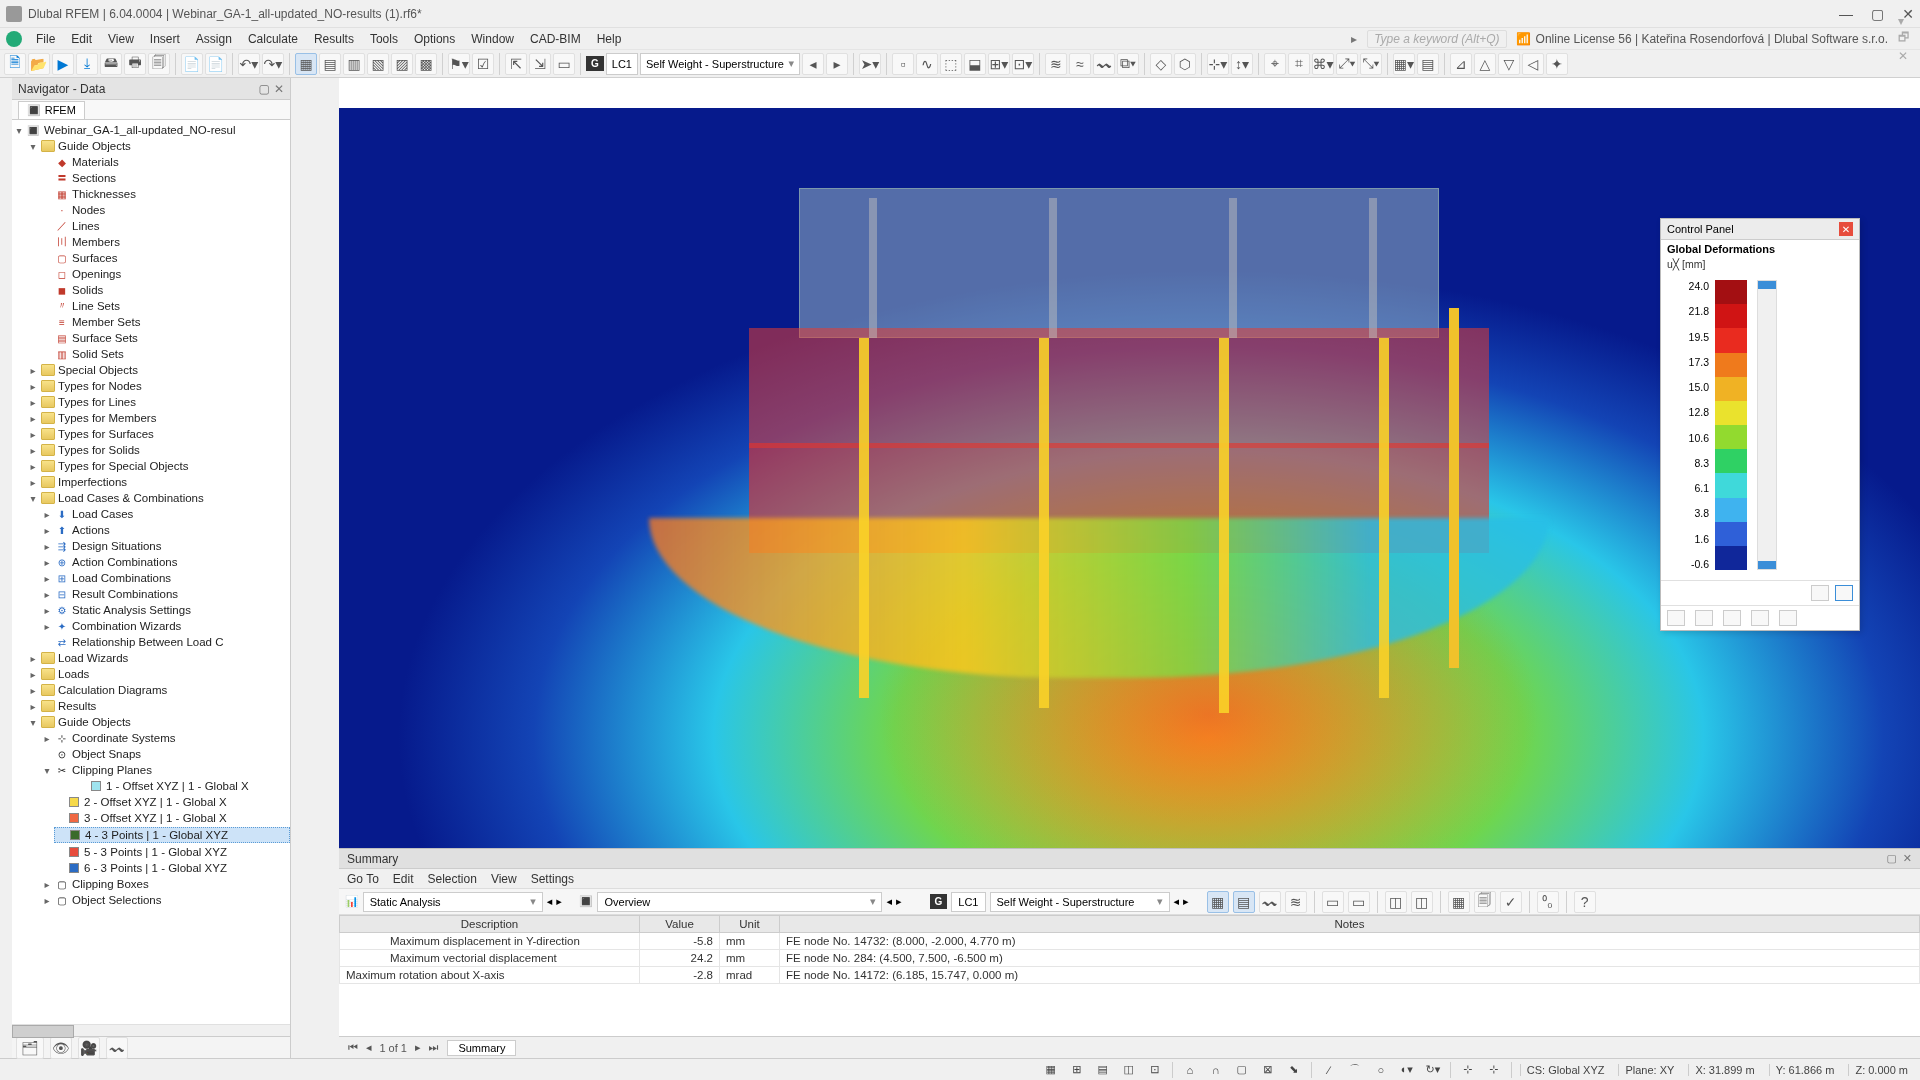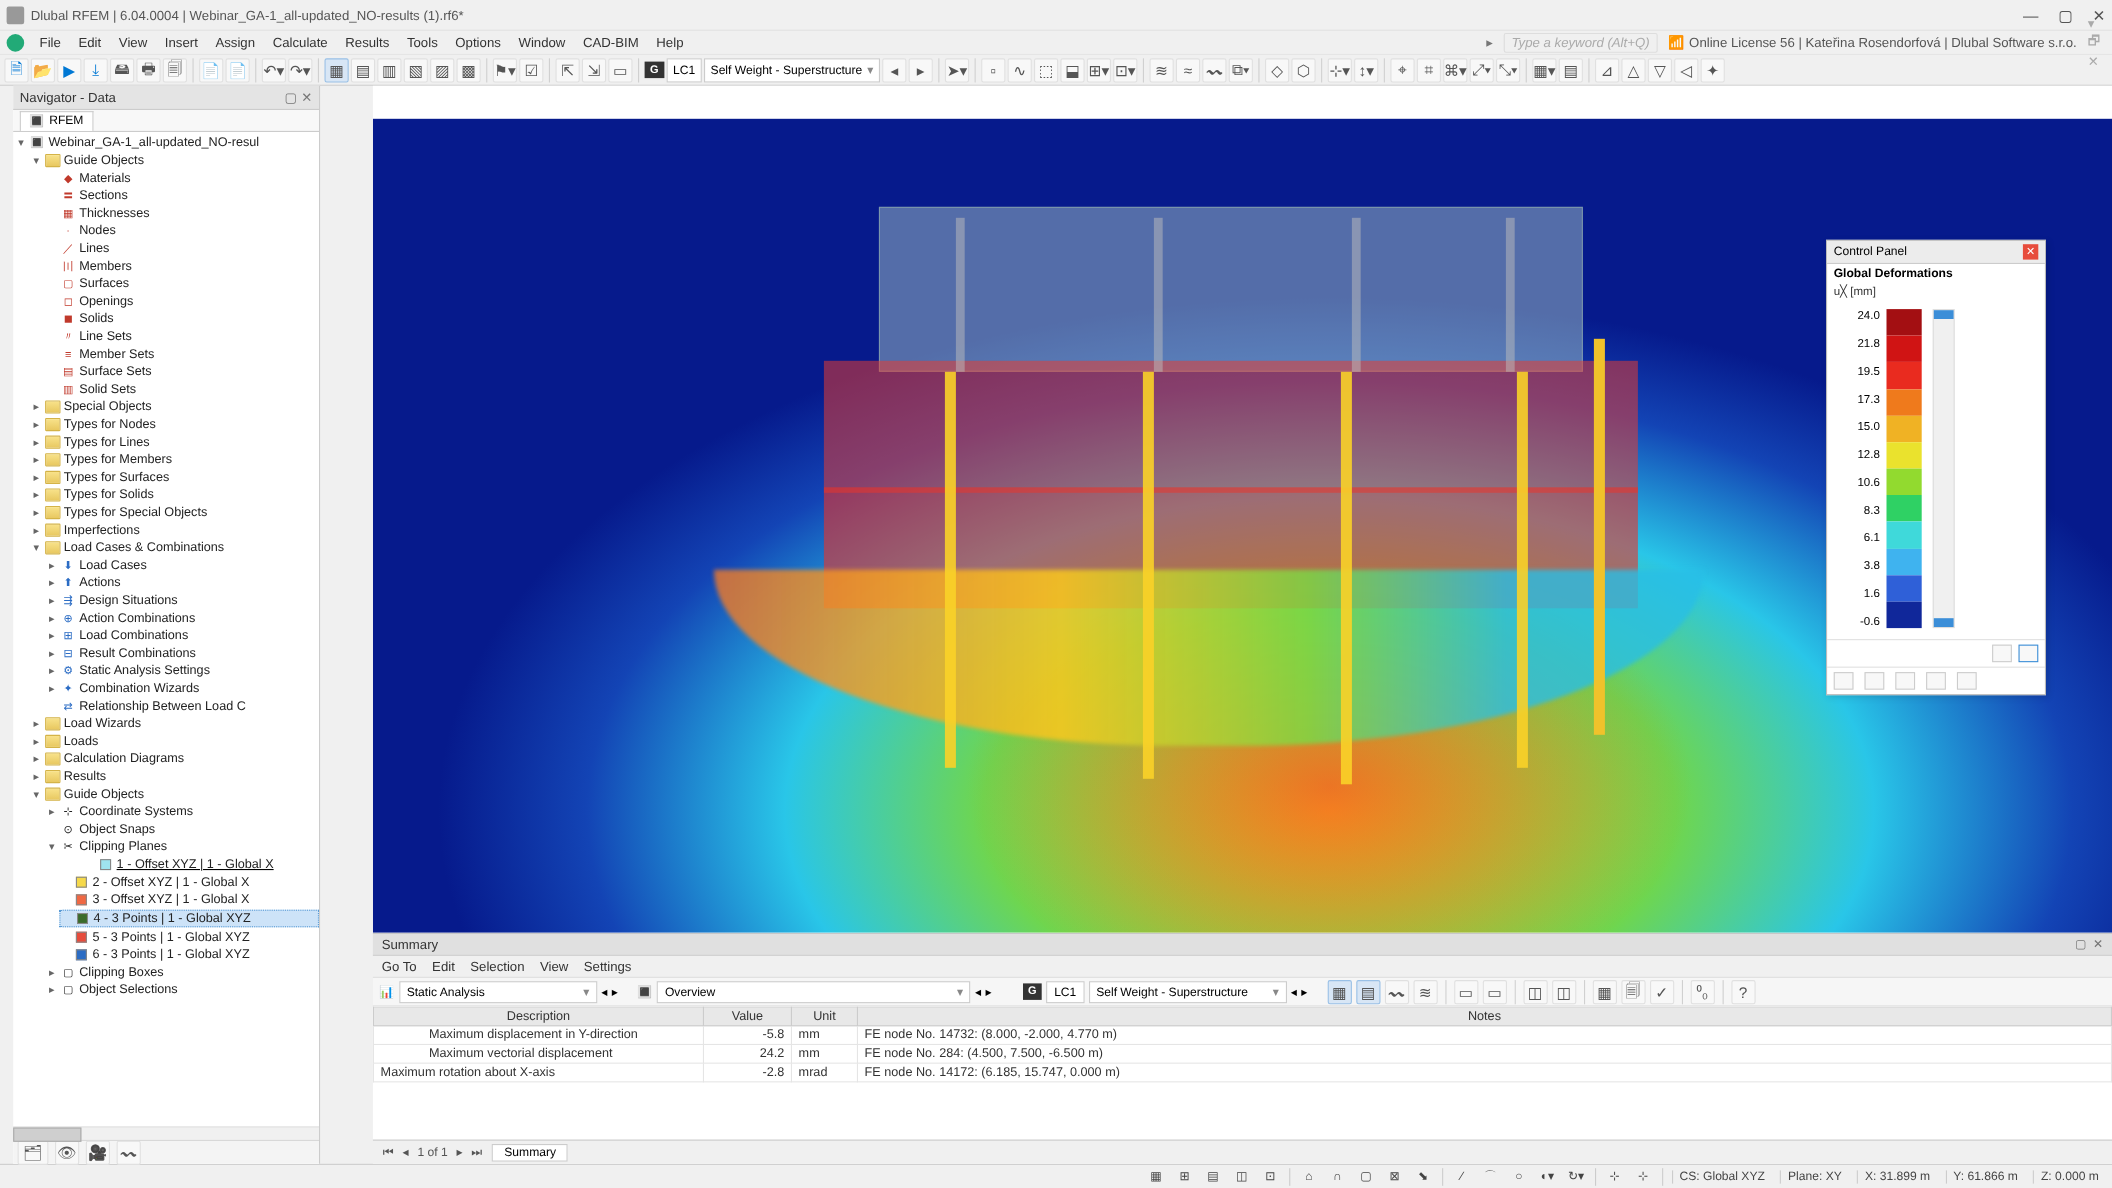--- a/index.html
+++ b/index.html
@@ -505,21 +505,21 @@
               <span>Object Snaps</span>
             </div>
           </li>
           <li style="padding-left: 28px;">
             <div class="row">
               <span class="tw">▾</span>
               <span class="ic">✂</span>
               <span>Clipping Planes</span>
             </div>
           </li>
-          <li style="padding-left: 64px; text-decoration: underline;">
+          <li style="padding-left: 64px;">
             <div class="row">
               <span class="tw"></span>
               <span class="cpcol" style="background:#9fe4ef"></span>
               <span>1 - Offset XYZ | 1 - Global X</span>
             </div>
           </li>
           <li style="padding-left: 42px;">
             <div class="row">
               <span class="tw"></span>
               <span class="cpcol" style="background:#f6d94a"></span>

